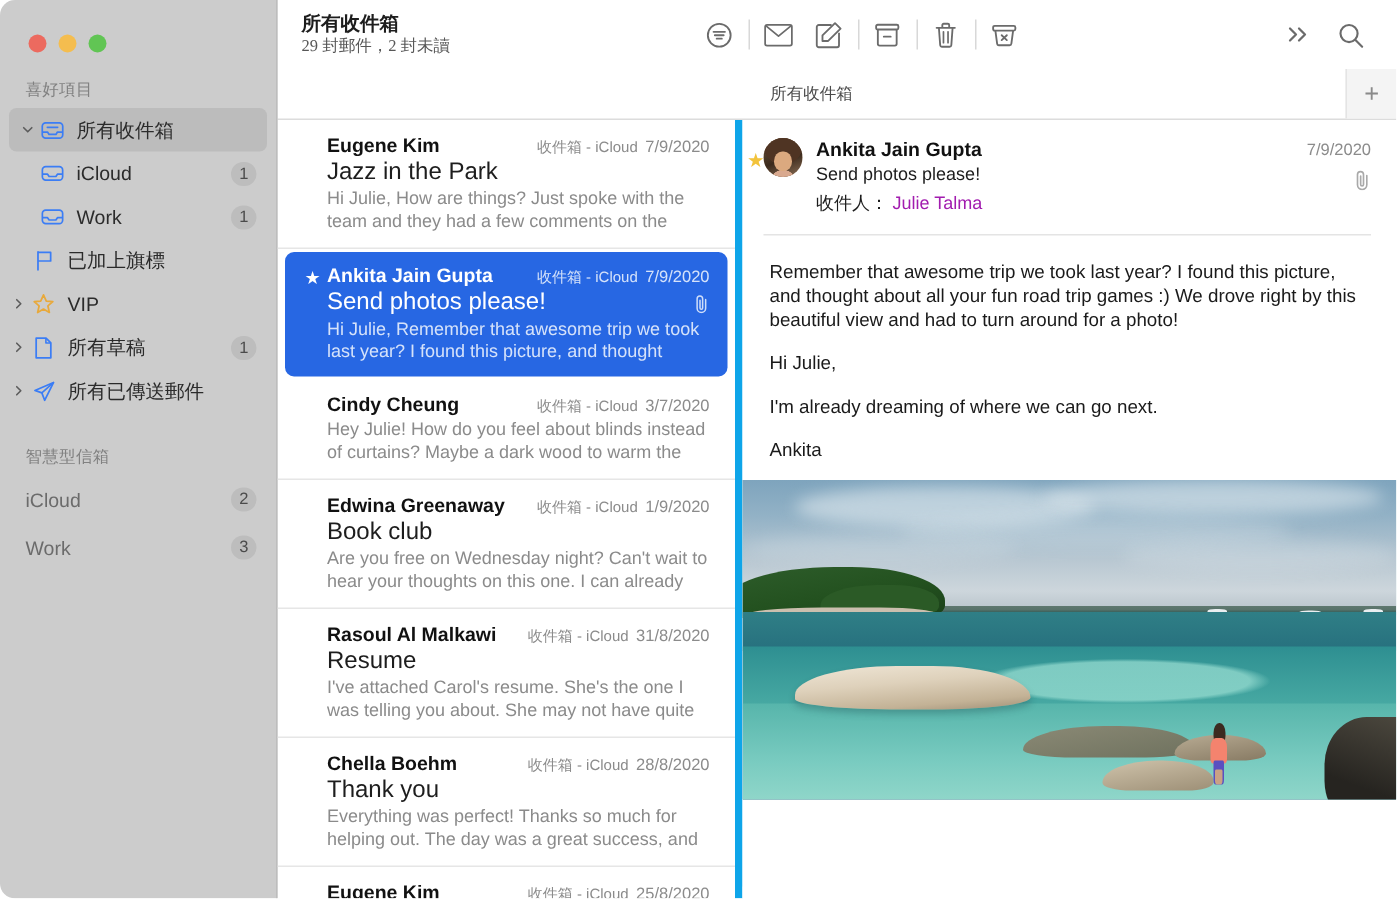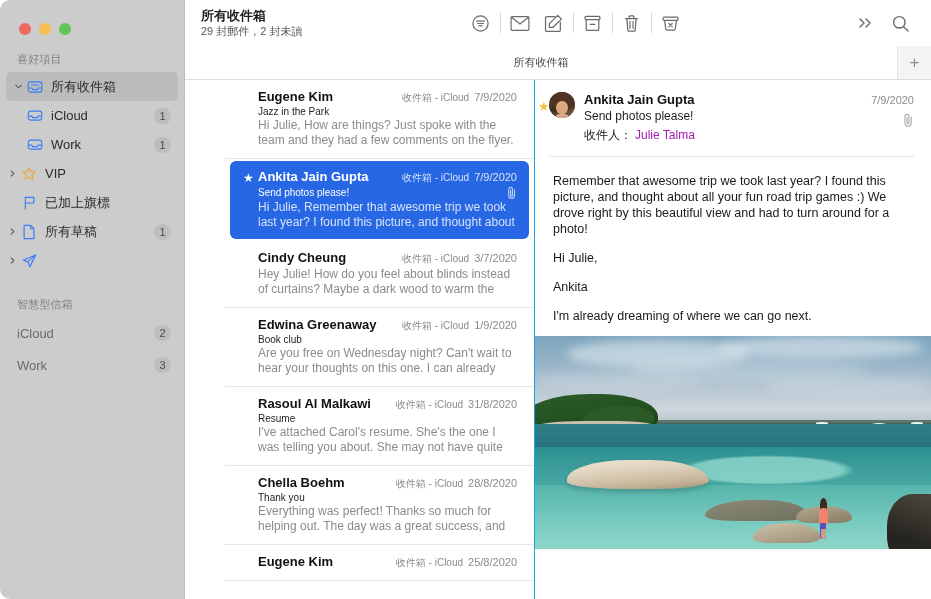--- a/index.html
+++ b/index.html
@@ -107,21 +107,21 @@
   .toolbar {
     height: 46px;
     flex: 0 0 46px;
     display: flex;
     align-items: center;
     padding: 0 14px 0 16px;
     background: #ffffff;
   }
   .tb-title { display: flex; flex-direction: column; justify-content: center; }
   .tb-title .t1 { font-size: 13px; font-weight: bold; color: #1d1d1d; line-height: 15px; }
-  .tb-title .t2 { font-size: 11px; color: #575757; line-height: 15px; margin-top: 1px; }
+  .tb-title .t2 { font-size: 11px; color: #575757; line-height: 15px; margin-top: 1px; font-family: Liberation Serif, serif; }
   .tb-spacer { flex: 1 1 auto; }
   .tb-btn {
     width: 34px; height: 30px;
     display: flex; align-items: center; justify-content: center;
     color: #6b6b6b;
   }
   .tb-sep {
     width: 1px; height: 20px;
     background: #d8d8d8;
     margin: 0 2px;
@@ -150,25 +150,24 @@
     background: #f4f4f4;
     font-weight: 300;
   }
 
   .panes { flex: 1 1 auto; display: flex; min-height: 0; }
 
   
   .msglist {
     width: 310px;
     flex: 0 0 310px;
-    border-right: 1px solid #0ea5e9;
+    border-right: 5px solid #0ea5e9;
     overflow: hidden;
     background: #fff;
     padding-top: 0;
-    margin-left: 40px;
   }
   .msgrow {
     padding: 9px 17px 10px 33px;
     position: relative;
     border-bottom: 1px solid #e6e6e6;
   }
   .msgrow.selected {
     background: #2767e3;
     border-radius: 6px;
     margin: 2px 5px;
@@ -197,21 +196,21 @@
     white-space: nowrap;
     padding-left: 8px;
   }
   .mr-mailbox { font-size: 10px; color: #8b8b8b; }
   .mr-date { font-size: 11px; color: #8b8b8b; }
   .mr-line2 {
     display: flex; align-items: center;
     margin-top: 1px;
   }
   .mr-subject {
-    font-size: 10px; color: #1d1d1d;
+    font-size: 16px; color: #1d1d1d;
     white-space: nowrap; overflow: hidden; text-overflow: ellipsis;
     flex: 1 1 auto;
   }
   .mr-clip { margin-left: 6px; color: #9a9a9a; flex: 0 0 auto; display:flex; }
   .mr-preview {
     font-size: 12px; color: #8b8b8b;
     line-height: 15px;
     margin-top: 1px;
     max-height: 30px;
     overflow: hidden;
@@ -449,72 +448,73 @@
         <svg width="16" height="13" viewBox="0 0 18 15">
           <rect x="1.2" y="2.4" width="15.6" height="10.4" rx="2.6" fill="none" stroke="#3b7df5" stroke-width="1.3"></rect>
           <path d="M1.4 8.2 H5.2 L6.4 10 H11.6 L12.8 8.2 H16.6" fill="none" stroke="#3b7df5" stroke-width="1.3" stroke-linejoin="round"></path>
         </svg>
       </span>
       <span class="sb-label">Work</span>
       <span class="sb-badge">1</span>
     </div>
 
     <div class="sb-row">
-      <span class="disc">
-        <svg width="9" height="9" viewBox="0 0 10 10">
-            <path d="M3.5 2 L6.5 5 L3.5 8" fill="none" stroke="#5c5c5c" stroke-width="1.2" stroke-linecap="round" stroke-linejoin="round"></path>
-          </svg>
-      </span>
-      <span class="sb-icon">
-        <svg width="16" height="16" viewBox="0 0 18 18">
-          <path d="M9 1.8 L11.1 6.4 L16 6.9 L12.3 10.1 L13.4 15 L9 12.4 L4.6 15 L5.7 10.1 L2 6.9 L6.9 6.4 Z" fill="none" stroke="#e8a93b" stroke-width="1.3" stroke-linejoin="round"></path>
-        </svg>
-      </span>
-      <span class="sb-label">VIP</span>
-    </div>
-
-    <div class="sb-row">
       <span class="disc"></span>
       <span class="sb-icon">
         <svg width="15" height="16" viewBox="0 0 16 18">
           <path d="M3.3 2.2 V15.6" stroke="#3b7df5" stroke-width="1.3" stroke-linecap="round"></path>
           <path d="M3.3 2.6 H12.8 V9 H3.3" fill="none" stroke="#3b7df5" stroke-width="1.3" stroke-linejoin="round"></path>
         </svg>
       </span>
       <span class="sb-label">已加上旗標</span>
     </div>
 
     <div class="sb-row">
       <span class="disc">
         <svg width="9" height="9" viewBox="0 0 10 10">
             <path d="M3.5 2 L6.5 5 L3.5 8" fill="none" stroke="#5c5c5c" stroke-width="1.2" stroke-linecap="round" stroke-linejoin="round"></path>
           </svg>
       </span>
       <span class="sb-icon">
-        <svg width="14" height="16" viewBox="0 0 15 18">
-          <path d="M2 1.6 H9.4 L13 5.2 V16.4 H2 Z" fill="none" stroke="#3b7df5" stroke-width="1.3" stroke-linejoin="round"></path>
-          <path d="M9.3 1.8 V5.3 H12.9" fill="none" stroke="#3b7df5" stroke-width="1.2" stroke-linejoin="round"></path>
-        </svg>
-      </span>
-      <span class="sb-label">所有草稿</span>
-      <span class="sb-badge">1</span>
+        <svg width="16" height="16" viewBox="0 0 18 18">
+          <path d="M9 1.8 L11.1 6.4 L16 6.9 L12.3 10.1 L13.4 15 L9 12.4 L4.6 15 L5.7 10.1 L2 6.9 L6.9 6.4 Z" fill="none" stroke="#e8a93b" stroke-width="1.3" stroke-linejoin="round"></path>
+        </svg>
+      </span>
+      <span class="sb-label">VIP</span>
     </div>
 
     <div class="sb-row">
       <span class="disc">
         <svg width="9" height="9" viewBox="0 0 10 10">
             <path d="M3.5 2 L6.5 5 L3.5 8" fill="none" stroke="#5c5c5c" stroke-width="1.2" stroke-linecap="round" stroke-linejoin="round"></path>
           </svg>
       </span>
       <span class="sb-icon">
+        <svg width="14" height="16" viewBox="0 0 15 18">
+          <path d="M2 1.6 H9.4 L13 5.2 V16.4 H2 Z" fill="none" stroke="#3b7df5" stroke-width="1.3" stroke-linejoin="round"></path>
+          <path d="M9.3 1.8 V5.3 H12.9" fill="none" stroke="#3b7df5" stroke-width="1.2" stroke-linejoin="round"></path>
+        </svg>
+      </span>
+      <span class="sb-label">所有草稿</span>
+      <span class="sb-badge">1</span>
+    </div>
+
+    <div class="sb-row">
+      <span class="disc">
+        <svg width="9" height="9" viewBox="0 0 10 10">
+            <path d="M3.5 2 L6.5 5 L3.5 8" fill="none" stroke="#5c5c5c" stroke-width="1.2" stroke-linecap="round" stroke-linejoin="round"></path>
+          </svg>
+      </span>
+      <span class="sb-icon">
         <svg width="17" height="16" viewBox="0 0 18 18">
           <path d="M16 2.2 L2 8.2 L7.2 10 L9.3 15.6 Z" fill="none" stroke="#3b7df5" stroke-width="1.3" stroke-linejoin="round"></path>
           <path d="M16 2.2 L7.2 10" fill="none" stroke="#3b7df5" stroke-width="1.2"></path>
         </svg>
       </span>
+      <span class="sb-label">所有已傳送郵件</span>
     </div>
 
     <div class="sb-section" style="padding-top:22px">智慧型信箱</div>
 
     <div class="sb-row smart">
       <span class="sb-label">iCloud</span>
       <span class="sb-badge">2</span>
     </div>
     <div class="sb-row smart">
       <span class="sb-label">Work</span>
@@ -721,22 +721,22 @@
                 <path d="M9.2 4 V10.2 A3.1 3.1 0 0 1 3 10.2 V3.4 A2 2 0 0 1 7 3.4 V10 A0.95 0.95 0 0 1 5.1 10 V4.4" fill="none" stroke="currentColor" stroke-width="1.1" stroke-linecap="round" stroke-linejoin="round"></path>
               </svg>
             </span>
           </div>
         </div>
         <div class="rd-divider"></div>
 
         <div class="rd-body">
           <p>Remember that awesome trip we took last year? I found this picture, and thought about all your fun road trip games :) We drove right by this beautiful view and had to turn around for a photo!</p>
           <p>Hi Julie,</p>
+          <p>I'm already dreaming of where we can go next.</p>
           <p>Ankita</p>
-          <p>I'm already dreaming of where we can go next.</p>
         </div>
 
         <div class="rd-photo">
           <div class="ph-sky"></div>
           <div class="ph-cloud" style="left:8%;top:2%;width:46%;height:13%;"></div>
           <div class="ph-cloud" style="left:46%;top:0%;width:52%;height:11%;"></div>
           <div class="ph-cloud" style="left:24%;top:11%;width:60%;height:10%;opacity:.45"></div>
           <div class="ph-cloud" style="left:0%;top:17%;width:42%;height:9%;opacity:.4"></div>
           <div class="ph-cloud" style="left:58%;top:19%;width:42%;height:9%;opacity:.45"></div>
           <div class="ph-farshore"></div>

